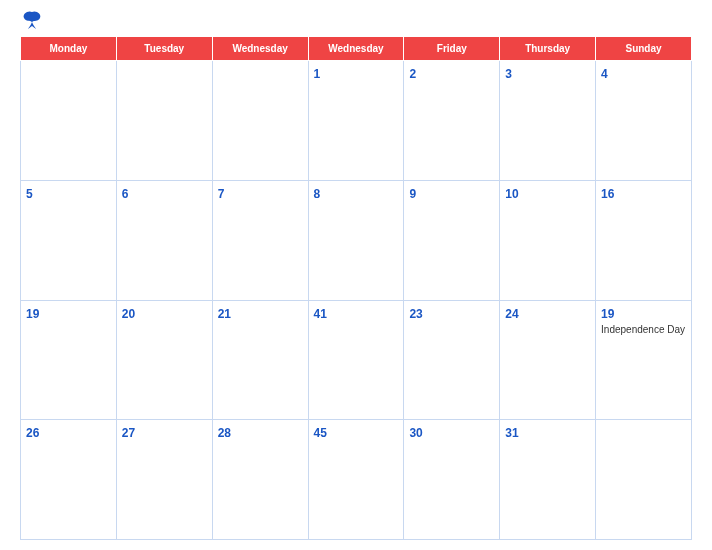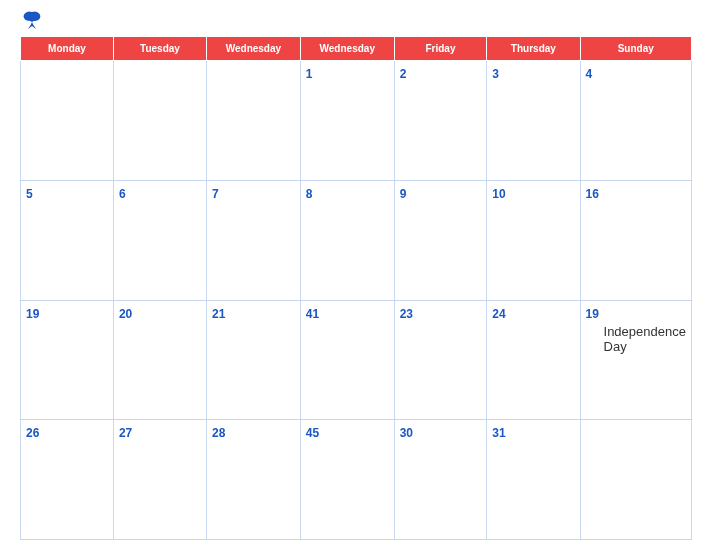--- a/index.html
+++ b/index.html
@@ -78,25 +78,24 @@
     }
     .calendar-table tbody tr td.empty {
       background: #fff;
     }
     .day-number {
       font-size: 12px;
       font-weight: bold;
       color: #1a56c4;
     }
     .holiday-label {
-      font-size: 13px;
+      font-size: 10px;
       color: #333;
       margin-top: 2px;
       line-height: 1.2;
-      margin-left: 18px;
     }
     .row-shade td {
       background: #eaf0fb;
     }
   </style>
 </head>
 <body>
 
 <div class="header-row">
   <div class="logo">

